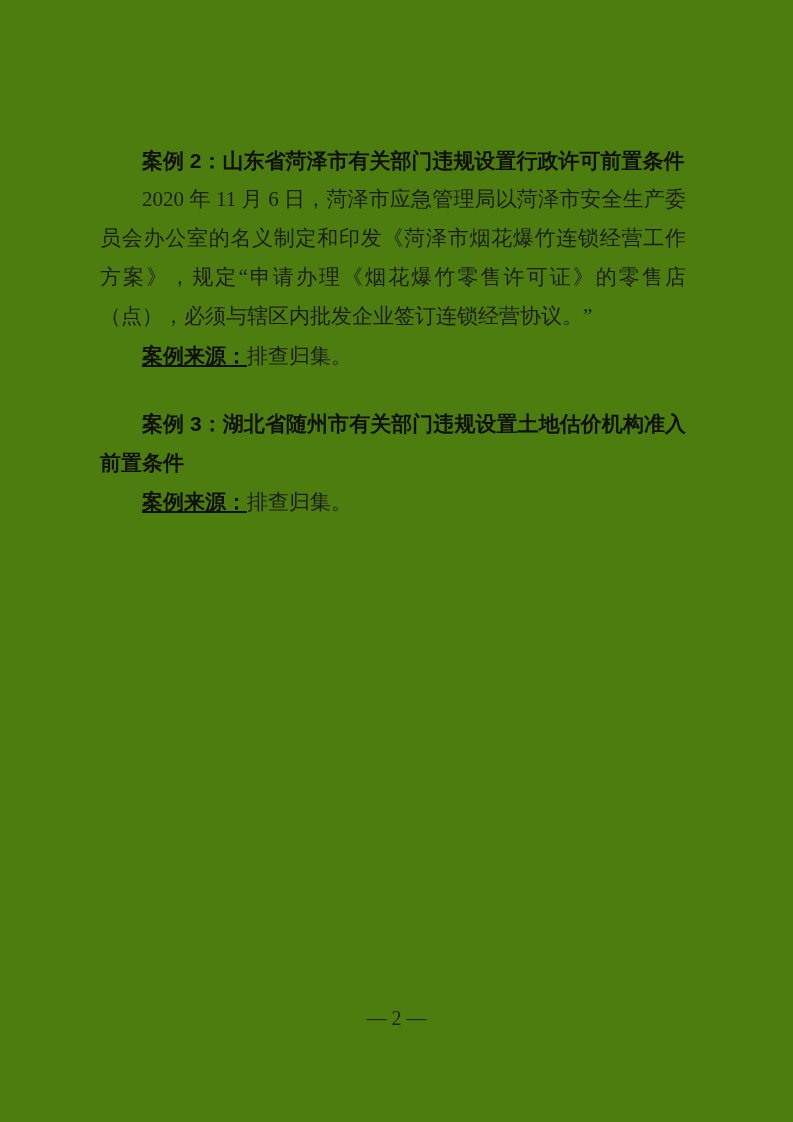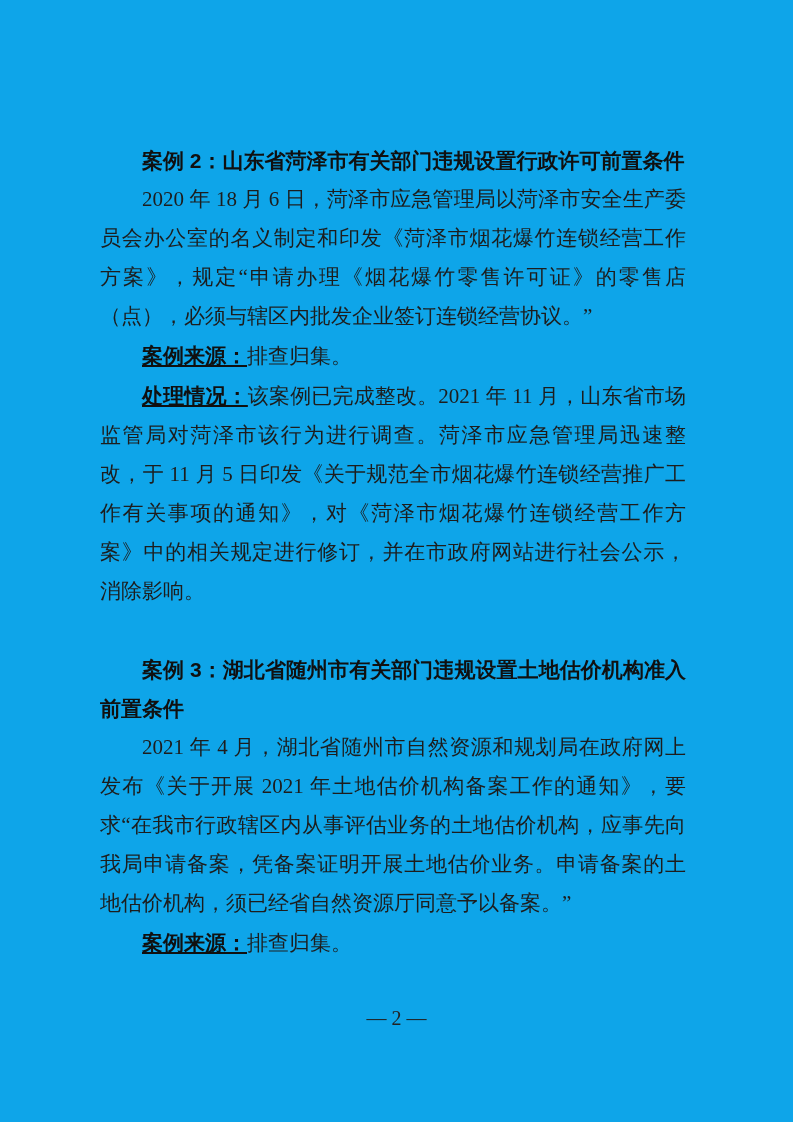--- a/index.html
+++ b/index.html
@@ -5,21 +5,21 @@
   html, body {
     margin: 0;
     padding: 0;
     background: #ffffff;
   }
   .page {
     position: relative;
     width: 793px;
     height: 1122px;
     margin: 0 auto;
-    background: #0ea5e9;
+    background: #4d7c0f;
     overflow: hidden;
   }
   .content {
     position: absolute;
     left: 100px;
     top: 141px;
     width: 586px;
   }
   .content p {
     margin: 0;
@@ -35,21 +35,21 @@
     font-weight: 700;
     color: #101010;
   }
   .label {
     font-family: "Liberation Sans", "DejaVu Sans", sans-serif;
     font-weight: 700;
     color: #101010;
     text-decoration: underline;
   }
   section.case + section.case {
-    margin-top: 39px;
+    margin-top: 28px;
   }
   .page-number {
     position: absolute;
     left: 0;
     top: 1005px;
     width: 100%;
     text-align: center;
     font-family: "Liberation Serif", "DejaVu Serif", serif;
     font-size: 20px;
     line-height: 26px;
@@ -57,27 +57,25 @@
   }
 </style>
 </head>
 <body>
 
 <div class="page">
   <div class="content">
 
     <section class="case">
       <p class="heading">案例 2：山东省菏泽市有关部门违规设置行政许可前置条件</p>
-      <p class="body-para">2020 年 18 月 6 日，菏泽市应急管理局以菏泽市安全生产委员会办公室的名义制定和印发《菏泽市烟花爆竹连锁经营工作方案》，规定“申请办理《烟花爆竹零售许可证》的零售店（点），必须与辖区内批发企业签订连锁经营协议。”</p>
+      <p class="body-para">2020 年 11 月 6 日，菏泽市应急管理局以菏泽市安全生产委员会办公室的名义制定和印发《菏泽市烟花爆竹连锁经营工作方案》，规定“申请办理《烟花爆竹零售许可证》的零售店（点），必须与辖区内批发企业签订连锁经营协议。”</p>
       <p class="source-line"><span class="label">案例来源：</span><span>排查归集。</span></p>
-      <p class="handling-para"><span class="label">处理情况：</span><span>该案例已完成整改。2021 年 11 月，山东省市场监管局对菏泽市该行为进行调查。菏泽市应急管理局迅速整改，于 11 月 5 日印发《关于规范全市烟花爆竹连锁经营推广工作有关事项的通知》，对《菏泽市烟花爆竹连锁经营工作方案》中的相关规定进行修订，并在市政府网站进行社会公示，消除影响。</span></p>
     </section>
 
     <section class="case">
       <p class="heading">案例 3：湖北省随州市有关部门违规设置土地估价机构准入前置条件</p>
-      <p class="body-para">2021 年 4 月，湖北省随州市自然资源和规划局在政府网上发布《关于开展 2021 年土地估价机构备案工作的通知》，要求“在我市行政辖区内从事评估业务的土地估价机构，应事先向我局申请备案，凭备案证明开展土地估价业务。申请备案的土地估价机构，须已经省自然资源厅同意予以备案。”</p>
       <p class="source-line"><span class="label">案例来源：</span><span>排查归集。</span></p>
     </section>
 
   </div>
 
   <div class="page-number">— 2 —</div>
 </div>
 
 </body></html>

